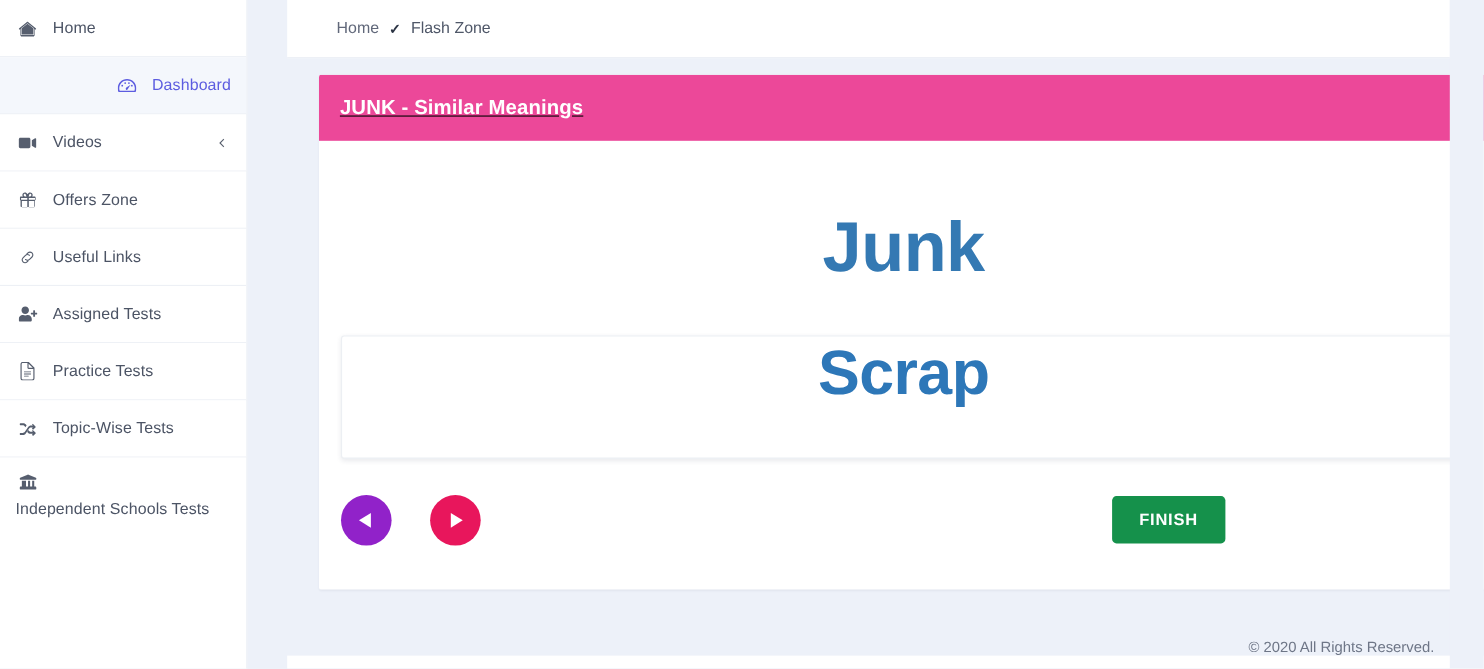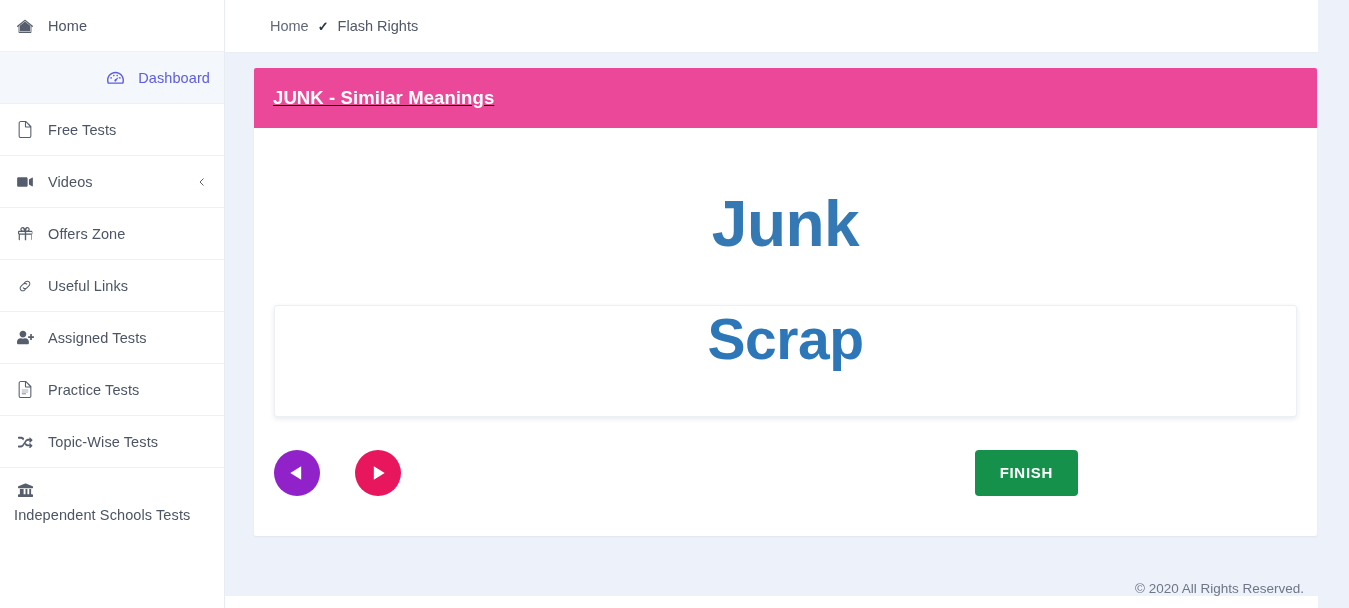--- a/index.html
+++ b/index.html
@@ -2,21 +2,21 @@
 <html><head>
 <meta charset="utf-8">
 <style>
   * { box-sizing: border-box; margin: 0; padding: 0; }
   html, body {
     width: 1349px; height: 608px;
     font-family: "Liberation Sans", sans-serif;
     background: #edf1f9;
     overflow: hidden;
   }
-  .app { display: flex; width: 1349px; height: 608px; position: relative; }
+  .app { display: flex; width: 1349px; height: 608px; position: relative; gap: 36px; }
 
   
   .sidebar {
     width: 225px; min-width: 225px; height: 608px;
     background: #ffffff;
     border-right: 1px solid #e7ecf3;
     overflow: hidden;
   }
   .nav-item {
     display: flex; align-items: center;
@@ -126,21 +126,21 @@
     margin: 0 1px;
   }
   .word-back {
     color: #2d77b8;
     font-size: 57px;
     font-weight: bold;
     letter-spacing: -0.5px;
   }
 
   .controls {
-    display: flex; 
+    display: flex; align-items: center;
     margin-top: 33px;
     padding: 0 1px;
   }
   .circle-btn {
     width: 46px; height: 46px;
     border-radius: 50%;
     display: flex; align-items: center; justify-content: center;
     cursor: pointer;
     border: none;
   }
@@ -206,28 +206,20 @@
             <circle cx="140" cy="270" r="28"></circle>
             <circle cx="230" cy="190" r="28"></circle>
             <circle cx="346" cy="190" r="28"></circle>
             <circle cx="436" cy="270" r="28"></circle>
             <path d="M288 400c-22 0-40-18-40-40 0-14 7-26 18-33l132-86-86 132c-7 16-23 27-24 27z"></path>
           </svg>
       </span>
       <span class="nav-label">Dashboard</span>
     </div>
 
-    <div class="nav-item">
-      <span class="nav-icon">
-        <svg width="14" height="17" viewBox="0 0 384 512">
-            <path d="M224 0H64C29 0 0 29 0 64v384c0 35 29 64 64 64h256c35 0 64-29 64-64V160L224 0zm-2 48l114 114H222V48zM320 480H64c-18 0-32-14-32-32V64c0-18 14-32 32-32h126v130c0 18 14 32 32 32h130v254c0 18-14 32-32 32z"></path>
-          </svg>
-      </span>
-      <span class="nav-label">Free Tests</span>
-    </div>
 
     <div class="nav-item">
       <span class="nav-icon">
         <svg width="18" height="14" viewBox="0 0 576 512">
             <path d="M336 80H48C21 80 0 101 0 128v256c0 27 21 48 48 48h288c27 0 48-21 48-48V128c0-27-21-48-48-48zM576 118c0-18-20-29-36-20l-108 63v190l108 63c16 9 36-2 36-20V118z"></path>
           </svg>
       </span>
       <span class="nav-label">Videos</span>
       <span class="nav-chevron">
         <svg width="12" height="12" viewBox="0 0 24 24">
@@ -294,21 +286,21 @@
       <span class="nav-label">Independent Schools Tests</span>
     </div>
 
   </nav>
 
   <section class="main">
 
     <div class="breadcrumb-bar">
       <span class="crumb">Home</span>
       <span class="crumb-sep">✓</span>
-      <span class="crumb current">Flash Rights</span>
+      <span class="crumb current">Flash Zone</span>
     </div>
 
     <div class="content-wrap">
       <div class="card">
 
         <div class="card-header">
           <span class="card-header-title">JUNK - Similar Meanings</span>
         </div>
 
         <div class="card-body">

